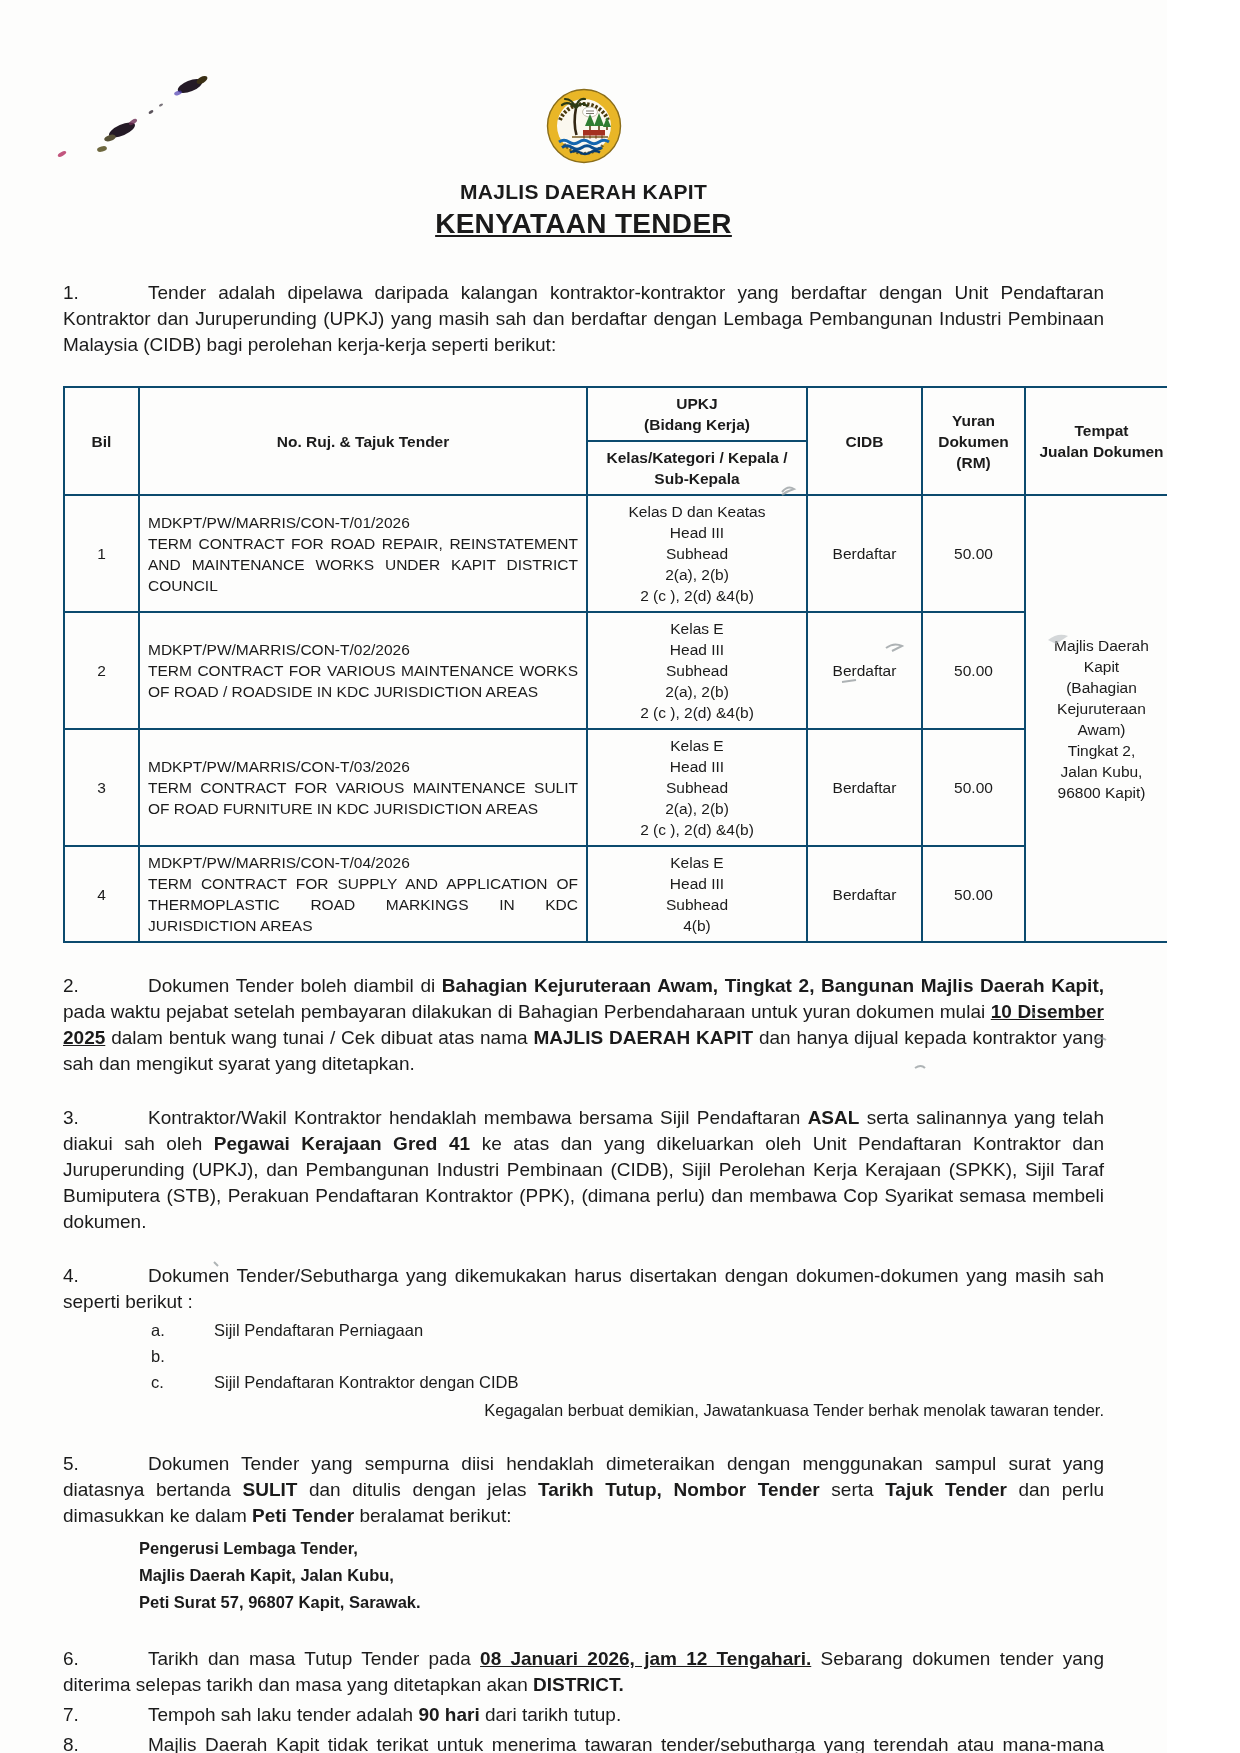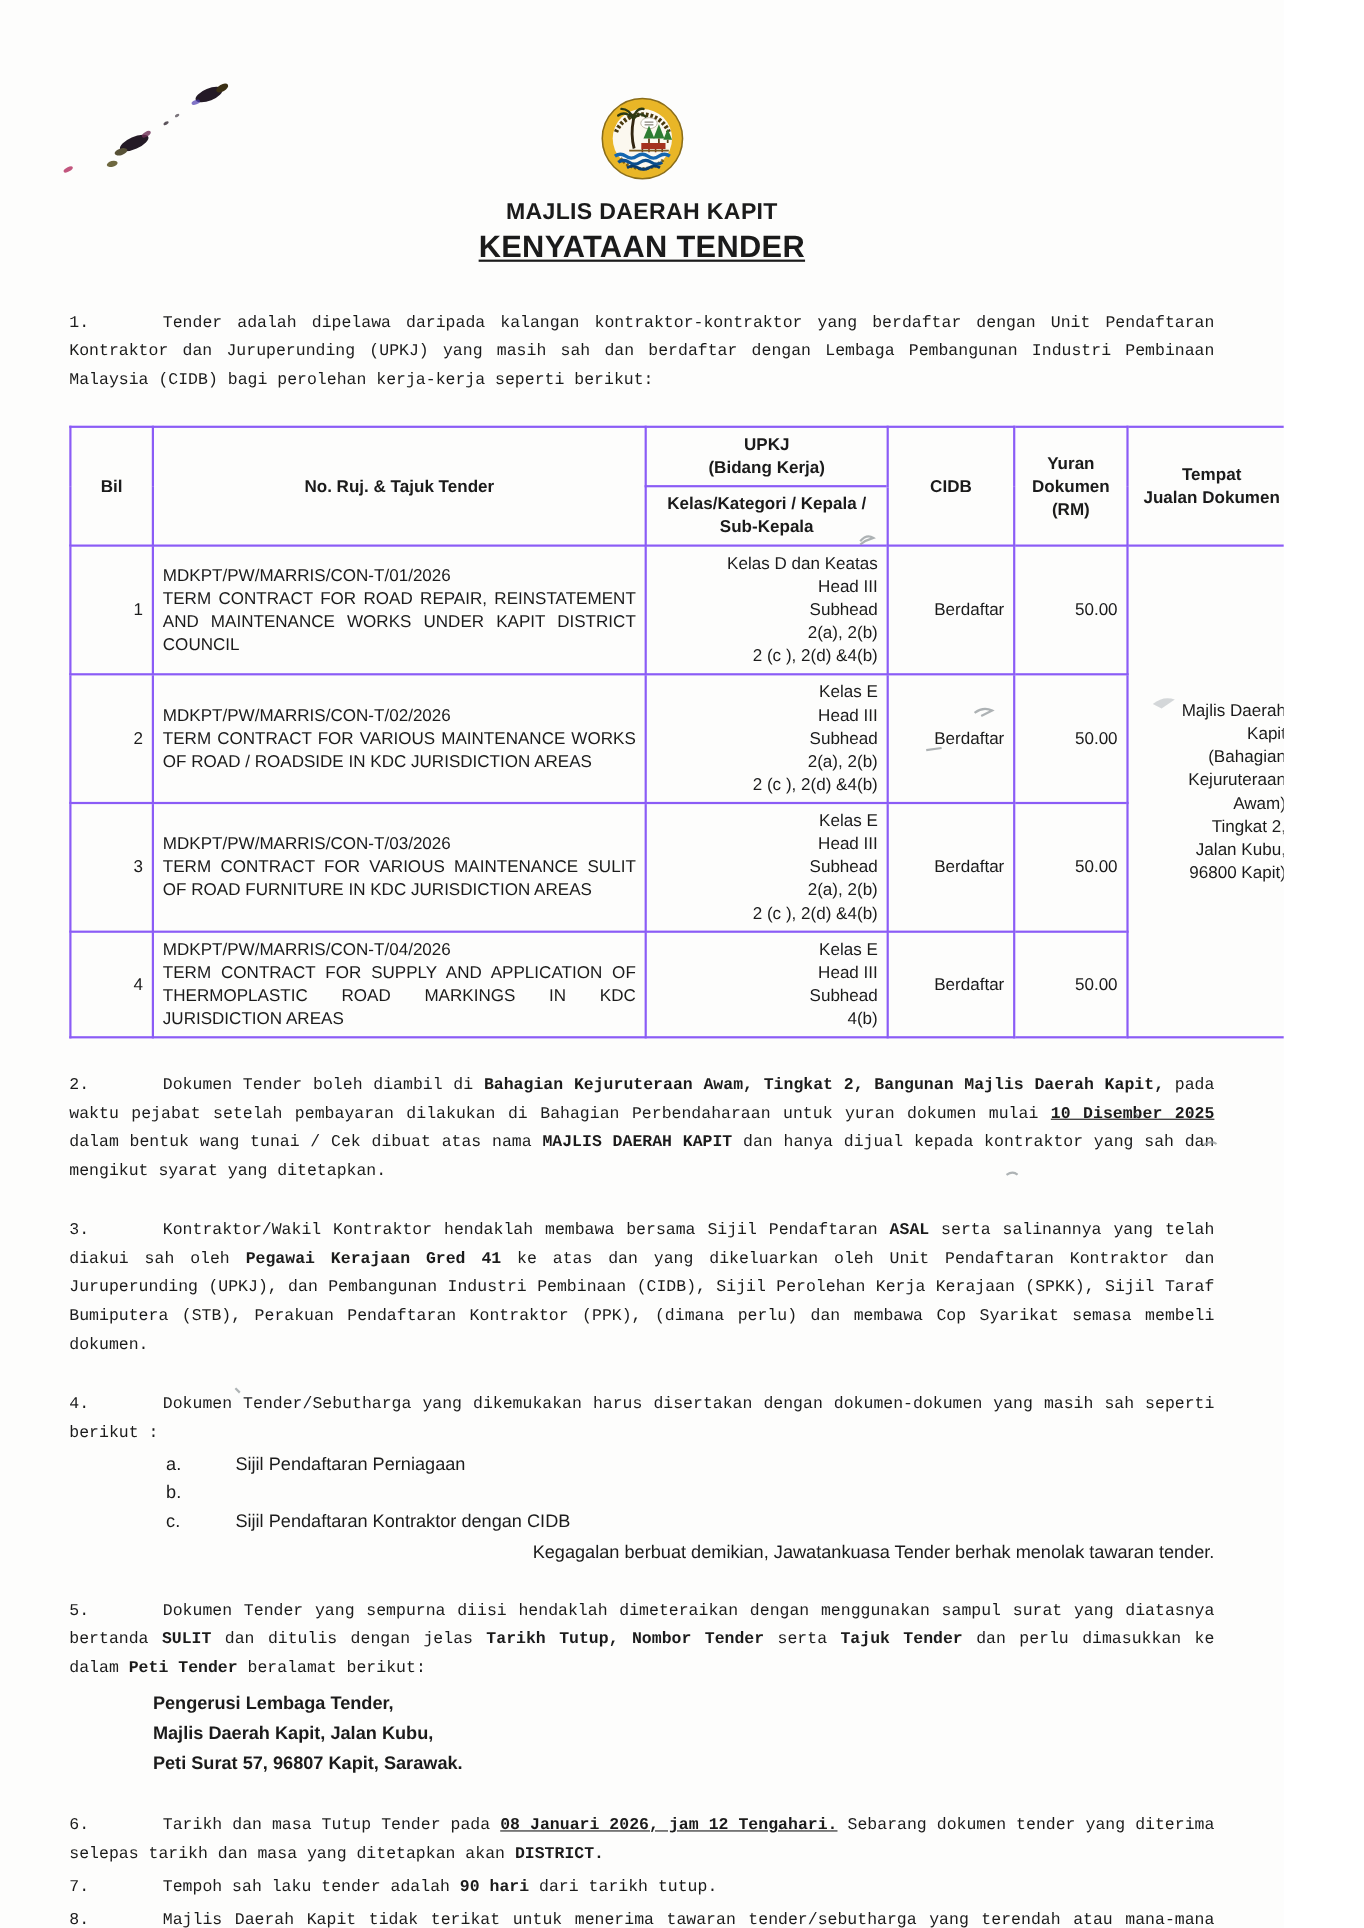--- a/index.html
+++ b/index.html
@@ -4,29 +4,29 @@
 <style>
   html,body{margin:0;padding:0;background:#ffffff;}
   .page{position:relative;width:1167px;height:1753px;background:#fdfdfc;
         font-family:"Liberation Sans",sans-serif;color:#1b1b1b;overflow:hidden;}
   .content{padding:0 63px;}
   .doc-header{text-align:center;padding-top:88px;}
   .crest{display:inline-block;}
   .title{font-size:21px;font-weight:700;margin:12px 0 4px;letter-spacing:.3px;}
   .subtitle{font-size:28px;font-weight:700;text-decoration:underline;margin:0 0 0;letter-spacing:.3px;}
 
-  .para{font-size:15px;line-height:26px;text-align:justify;margin:0 0 28px;font-family:Liberation Mono, monospace;}
+  .para{font-size:19px;line-height:26px;text-align:justify;margin:0 0 28px;}
   .para .num{display:inline-block;width:85px;}
   .tight{margin-bottom:4px;}
 
   table.tender{border-collapse:collapse;width:1114px;margin:18px 0 30px;table-layout:fixed;}
-  .tender th,.tender td{border:2px solid #8b5cf6;padding:5px 8px;font-size:15.5px;line-height:21px;vertical-align:middle;}
+  .tender th,.tender td{border:2px solid #0c4a6e;padding:5px 8px;font-size:15.5px;line-height:21px;vertical-align:middle;}
   .tender th{font-weight:700;text-align:center;}
   .pre{white-space:pre-line;}
-  .center{text-align:right;}
+  .center{text-align:center;}
   .cell-title{text-align:justify;}
 
   .sublist{margin:2px 0 2px 88px;font-size:16.5px;line-height:26px;}
   .sublist .row{display:flex;}
   .sublist .label{width:63px;flex:0 0 63px;}
   .plain{margin:0 0 28px;font-size:16.5px;line-height:26px;text-align:right;}
 
   .address{margin:4px 0 30px 76px;font-weight:700;font-size:16.5px;line-height:27px;white-space:pre-line;}
 
   .sig-wrap{margin-top:58px;text-align:center;}

